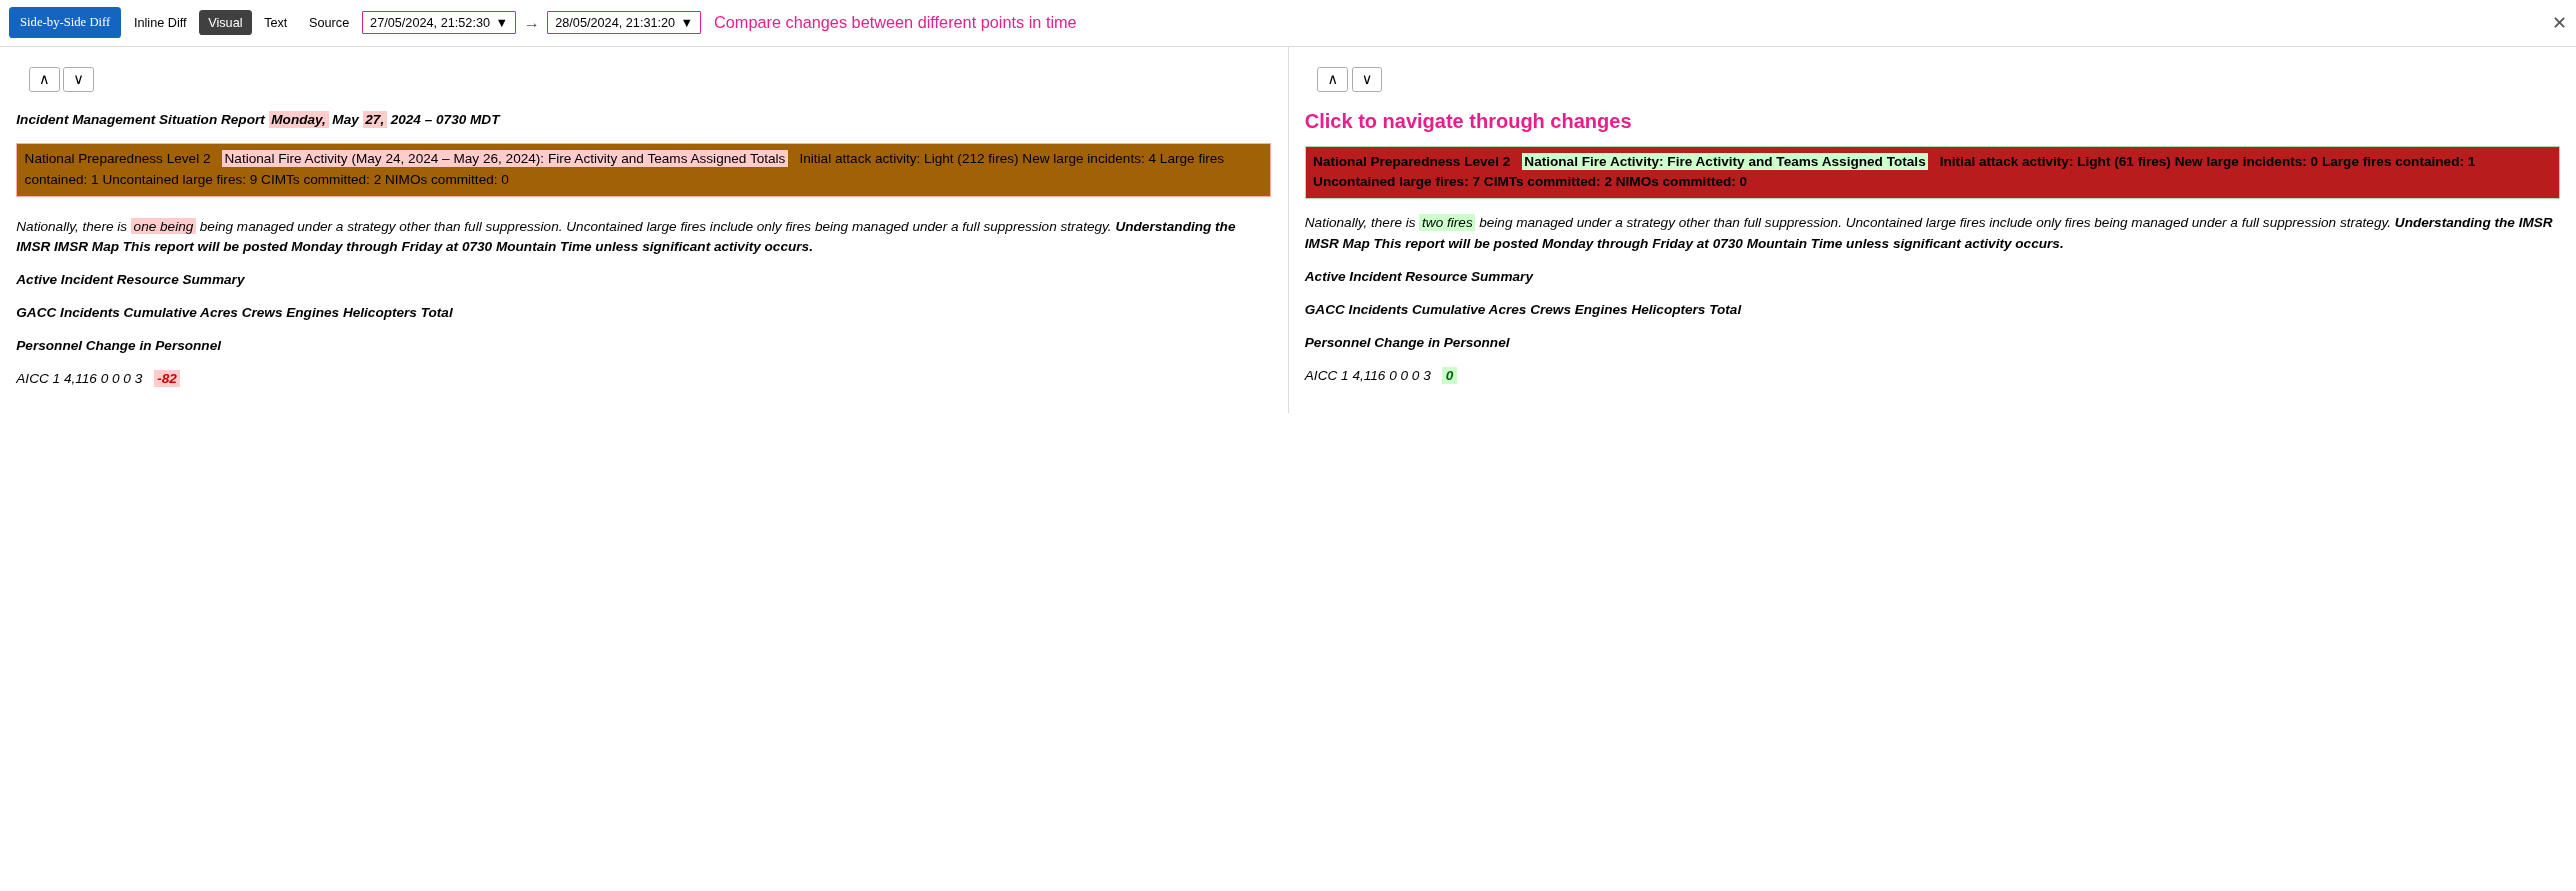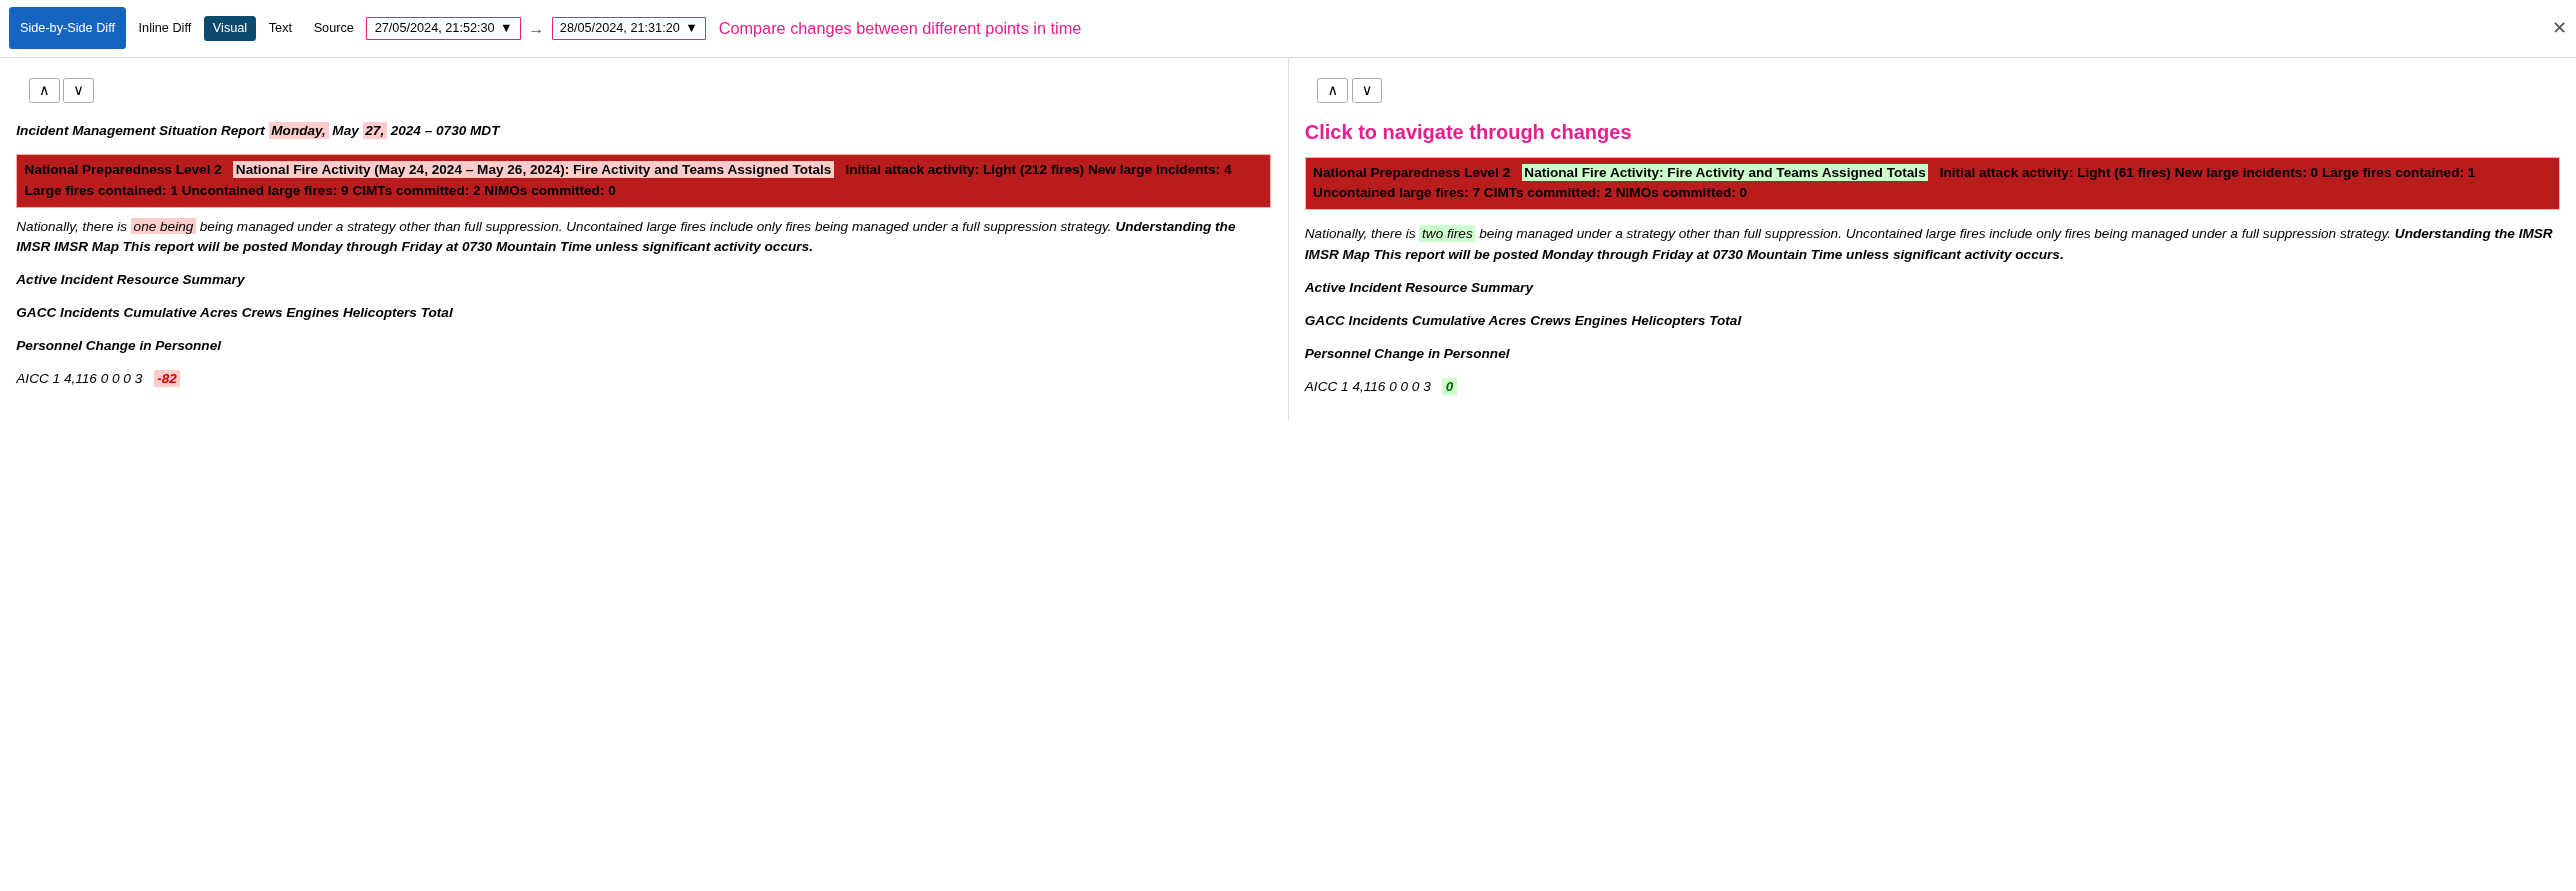--- a/index.html
+++ b/index.html
@@ -12,37 +12,38 @@
       gap: 3.6px;
       padding: 7.3px 9px;
       border-bottom: 0.9px solid #ddd;
       background: #fff;
       flex-wrap: nowrap;
     }
     .btn-blue {
       background: #1565c0;
       color: #fff;
       border: none;
-      padding: 14px 11px;
+      padding: 8px 11px;
       border-radius: 3.6px;
       cursor: pointer;
       font-size: 12.7px;
       white-space: nowrap;
+      font-family: Liberation Serif, serif;
     }
     .btn-plain {
       background: transparent;
       color: #000;
       border: none;
       padding: 5.4px 9px;
       cursor: pointer;
       font-size: 12.7px;
       white-space: nowrap;
     }
     .btn-plain.active {
-      background: #0c4a6e;
+      background: #404040;
       color: #fff;
       border-radius: 3.6px;
     }
     .datetime-dropdown {
       display: flex;
       align-items: center;
       border: 1.8px solid #e91e8c;
       border-radius: 1px;
       padding: 3.6px 7.3px;
       font-size: 12.7px;
@@ -119,26 +120,26 @@
     .section-block p {
       margin-bottom: 5.4px;
       font-style: italic;
     }
 
     .bold-line {
       font-weight: bold;
     }
 
     .fire-block {
-      background: #b91c1c;
+      background: #a16207;
       border: 0.9px solid #ffaaaa;
       padding: 5.4px 7.3px;
-      margin-bottom: 9px;
+      margin-bottom: 20px;
       line-height: 1.5;
-      font-weight: bold;
+      font-weight: normal;
     }
 
     .fire-block-green {
       background: #b91c1c;
       border: 0.9px solid #aaddaa;
       padding: 5.4px 7.3px;
       margin-bottom: 14px;
       line-height: 1.5;
       font-weight: bold;
     }

